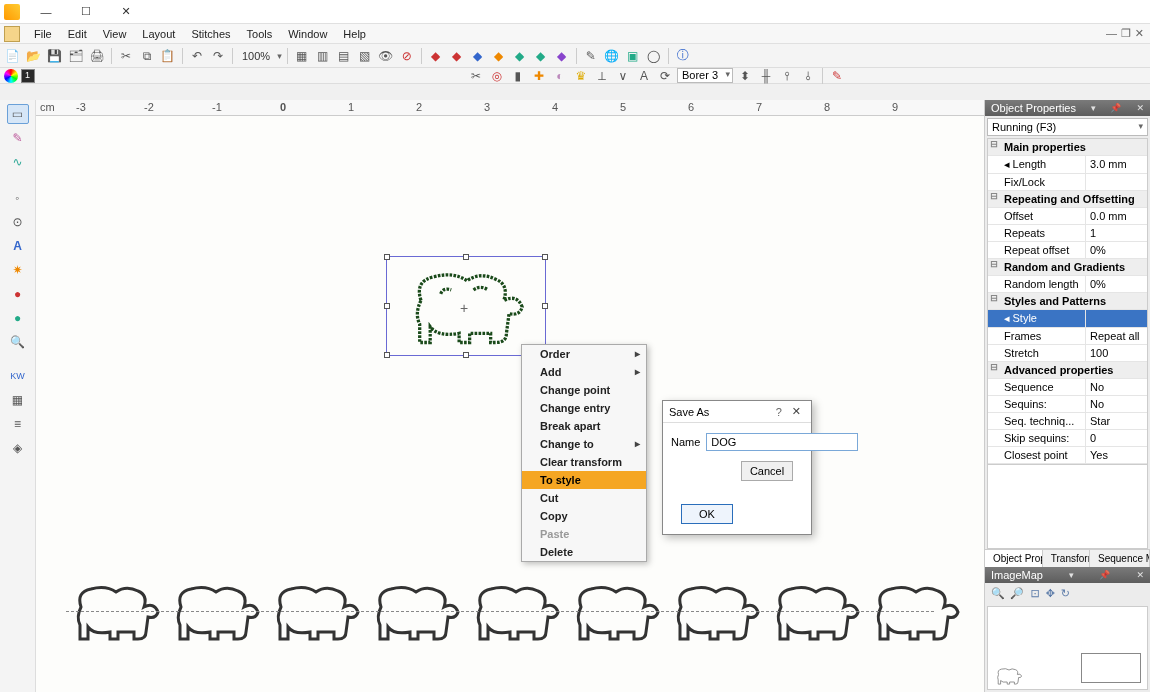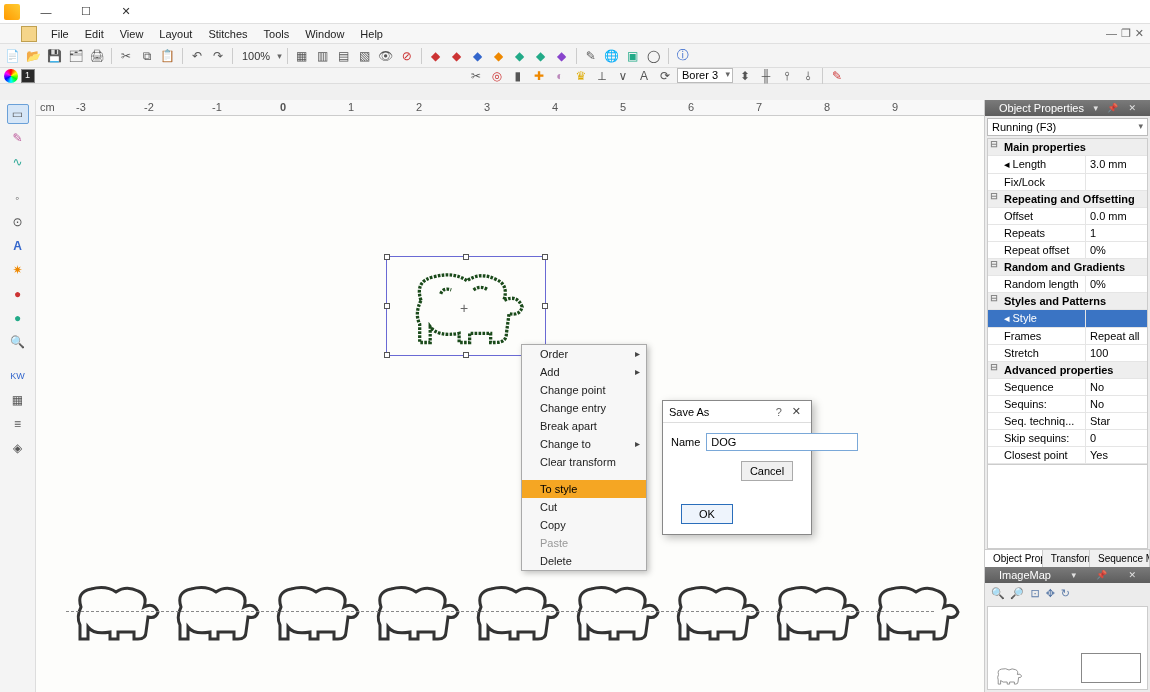--- a/index.html
+++ b/index.html
@@ -5,21 +5,21 @@
 * { box-sizing: border-box; margin: 0; padding: 0; font-family: "Segoe UI", Tahoma, sans-serif; font-size: 11px; }
 body { background: #f0f0f0; width: 1150px; height: 692px; overflow: hidden; position: relative; }
 
 
 .titlebar { height: 24px; background: #fff; display: flex; align-items: center; padding: 0 4px; border-bottom: 1px solid #e0e0e0; }
 .titlebar .app-icon { width: 16px; height: 16px; background: linear-gradient(45deg,#ff9900,#ffcc33); border-radius: 2px; margin-right: 6px; }
 .titlebar .title-text { flex: 1; color: #333; }
 .titlebar .winbtn { width: 40px; height: 22px; display: flex; align-items: center; justify-content: center; color: #333; }
 
 
-.menubar { height: 20px; background: #f7f7f7; display: flex; align-items: center; padding-left: 21px; border-bottom: 1px solid #e0e0e0; }
+.menubar { height: 20px; background: #f7f7f7; display: flex; align-items: center; padding-left: 4px; border-bottom: 1px solid #e0e0e0; }
 .menubar .mdi-icon { width: 16px; height: 16px; background: #f5d58a; border: 1px solid #c0a050; margin-right: 6px; }
 .menubar .menu-item { padding: 2px 8px; color: #222; }
 .menubar .mdi-ctrl { margin-left: auto; display: flex; gap: 4px; padding-right: 6px; color: #666; }
 
 
 .toolbar-row { height: 24px; background: #f4f4f4; border-bottom: 1px solid #ddd; display: flex; align-items: center; gap: 3px; padding: 0 4px; }
 .tbtn { width: 18px; height: 18px; display: flex; align-items: center; justify-content: center; font-size: 12px; color: #555; border-radius: 2px; }
 .tsep { width: 1px; height: 16px; background: #ccc; margin: 0 2px; }
 .zoom-box { font-size: 11px; color: #333; padding: 0 4px; }
 .dropdown-small { font-size: 11px; padding: 0 14px 1px 4px; border: 1px solid #bbb; background: #fff; position: relative; }
@@ -43,38 +43,38 @@
 .sel-box { position: absolute; border: 1px solid #6a6ad4; }
 .sel-box .handle { position: absolute; width: 6px; height: 6px; background: #fff; border: 1px solid #555; }
 .dog-svg { position: absolute; }
 
 
 .dog-row { position: absolute; left: 30px; bottom: 40px; display: flex; gap: 0; }
 .mini-dog { width: 100px; height: 80px; }
 
 
 .ctxmenu { position: absolute; background: #f7f7f7; border: 1px solid #aaa; box-shadow: 2px 2px 6px rgba(0,0,0,0.25); width: 126px; }
-.ctxmenu .mi { padding: 3px 8px 3px 18px; color: #222; position: relative; }
+.ctxmenu .mi { padding: 3px 8px 3px 18px; color: #222; position: relative; font-weight: bold; }
 .ctxmenu .mi.disabled { color: #999; }
-.ctxmenu .mi.hi { background: #f5a623; color: #000; margin-top: 9px; }
+.ctxmenu .mi.hi { background: #f5a623; color: #000; }
 .ctxmenu .mi.arrow::after { content: "▸"; position: absolute; right: 6px; top: 3px; font-size: 10px; color: #444; }
 
 
 .dlg { position: absolute; background: #fff; border: 1px solid #888; box-shadow: 3px 3px 8px rgba(0,0,0,0.25); width: 150px; }
 .dlg .dlg-title { background: #fff; border-bottom: 1px solid #ddd; padding: 4px 6px; display: flex; align-items: center; }
 .dlg .dlg-title .t { flex: 1; }
 .dlg .dlg-body { padding: 10px 8px 6px 8px; display: flex; align-items: center; gap: 6px; }
 .dlg input[type=text] { flex: 1; border: 1px solid #7aa8d8; padding: 2px 4px; font-size: 11px; }
 .dlg .dlg-buttons { display: flex; gap: 8px; justify-content: center; padding: 4px 8px 10px; }
 .dlg button { width: 52px; height: 20px; font-size: 11px; background: #f0f0f0; border: 1px solid #aaa; }
 .dlg button.primary { border: 1px solid #2a6ebb; background: #eef4fc; margin-top: 43px; }
 
 
 .rightcol { width: 166px; background: #ececec; border-left: 1px solid #ccc; display: flex; flex-direction: column; }
-.panel-title { background: linear-gradient(#7a7a7a,#5d5d5d); color: #fff; padding: 2px 14px; font-size: 11px; display: flex; align-items: center; }
+.panel-title { background: linear-gradient(#7a7a7a,#5d5d5d); color: #fff; padding: 2px 6px; font-size: 11px; display: flex; align-items: center; }
 .panel-title .pin { margin-left: auto; font-size: 9px; opacity: .8; padding-left: 4px; }
 .prop-combo { padding: 2px 4px; background: #fff; border: 1px solid #bbb; margin: 2px; font-size: 11px; position: relative; }
 .prop-combo::after { content: "▾"; position: absolute; right: 4px; top: 2px; color: #666; font-size: 9px; }
 .prop-table { flex: 0 0 auto; background: #fff; border: 1px solid #ccc; margin: 0 2px; }
 .prop-row { display: flex; border-bottom: 1px solid #e5e5e5; }
 .prop-row.section { background: #eeeeee; font-weight: bold; }
 .prop-row.sel { background: #3a74c4; color: #fff; }
 .prop-row .expander { width: 12px; text-align: center; color: #888; font-size: 9px; }
 .prop-row .k { flex: 0 0 86px; padding: 2px 4px; border-right: 1px solid #e5e5e5; overflow: hidden; white-space: nowrap; }
 .prop-row .v { flex: 1; padding: 2px 4px; overflow: hidden; white-space: nowrap; }

